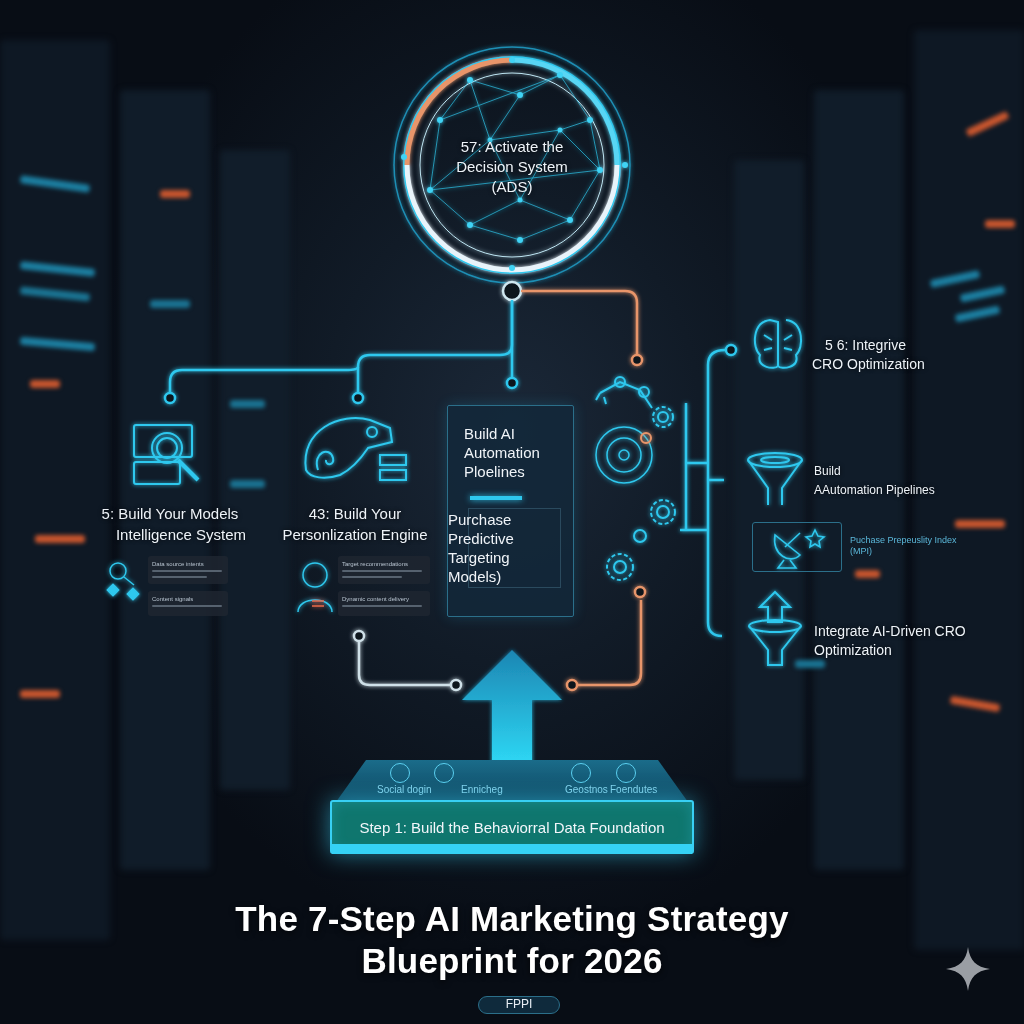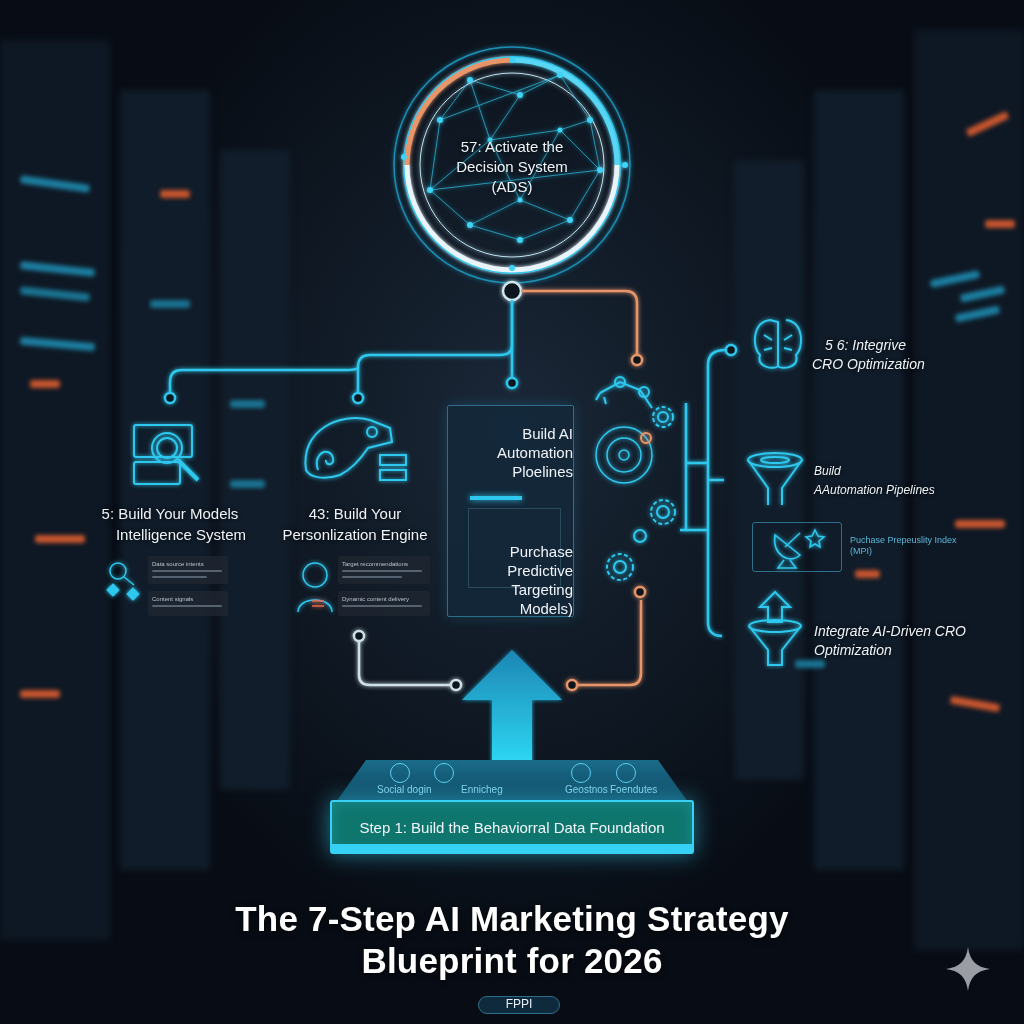--- a/index.html
+++ b/index.html
@@ -13,31 +13,31 @@
   }
   .rack { position: absolute; border-radius: 4px; filter: blur(3px); }
   .rack-line { position: absolute; height: 8px; border-radius: 3px; filter: blur(2px); }
 
   .overlay-svg { position: absolute; inset: 0; }
 
   .label {
     position: absolute; text-align: center; color: #eef3f8; font-size: 16px; line-height: 21px;
     text-shadow: 0 0 4px rgba(0,0,0,0.8);
   }
-  .label.left { text-align: left; font-style: italic; }
+  .label.left { text-align: left; }
 
   .center-card {
     position: absolute; left: 447px; top: 405px; width: 127px; height: 212px;
     border: 1.5px solid #2b6f8a; background: rgba(18,40,58,0.82); border-radius: 2px;
     box-shadow: 0 0 14px rgba(40,180,230,0.2);
   }
-  .center-card .t1 { position: absolute; top: 18px; left: 4px; right: 0; text-align: right; font-size: 15px; line-height: 19px; color: #f0f4f8; }
+  .center-card .t1 { position: absolute; top: 18px; left: 16px; right: 0; text-align: left; font-size: 15px; line-height: 19px; color: #f0f4f8; }
   .center-card .bar { position: absolute; top: 90px; left: 22px; width: 52px; height: 4px; background: #2ec8ee; box-shadow: 0 0 6px #2ec8ee; }
   .center-card .inner { position: absolute; top: 102px; left: 20px; right: 12px; height: 80px; border: 1px solid #2a4a5e; }
-  .center-card .t2 { position: absolute; top: 104px; left: 0; right: 0; text-align: right; font-size: 15px; line-height: 19px; color: #f0f4f8; margin-top: 32px; }
+  .center-card .t2 { position: absolute; top: 104px; left: 0; right: 0; text-align: left; font-size: 15px; line-height: 19px; color: #f0f4f8; }
   .center-card .pill {
     position: absolute; top: 590px; left: 30px; width: 82px; height: 18px;
   }
   .pill {
     position: absolute; left: 30px; top: 185px; width: 82px; height: 18px; border: 1.5px solid #2b6f8a;
     border-radius: 10px; background: #0f2a3c; font-size: 12px; line-height: 15px; text-align: center; color: #e8eef5;
   }
 
   .mini-panel { position: absolute; background: rgba(30,38,48,0.85); border-radius: 3px; }
   .mini-panel .ttl { position: absolute; left: 48px; top: 5px; font-size: 6px; color: #b8c4d0; }

